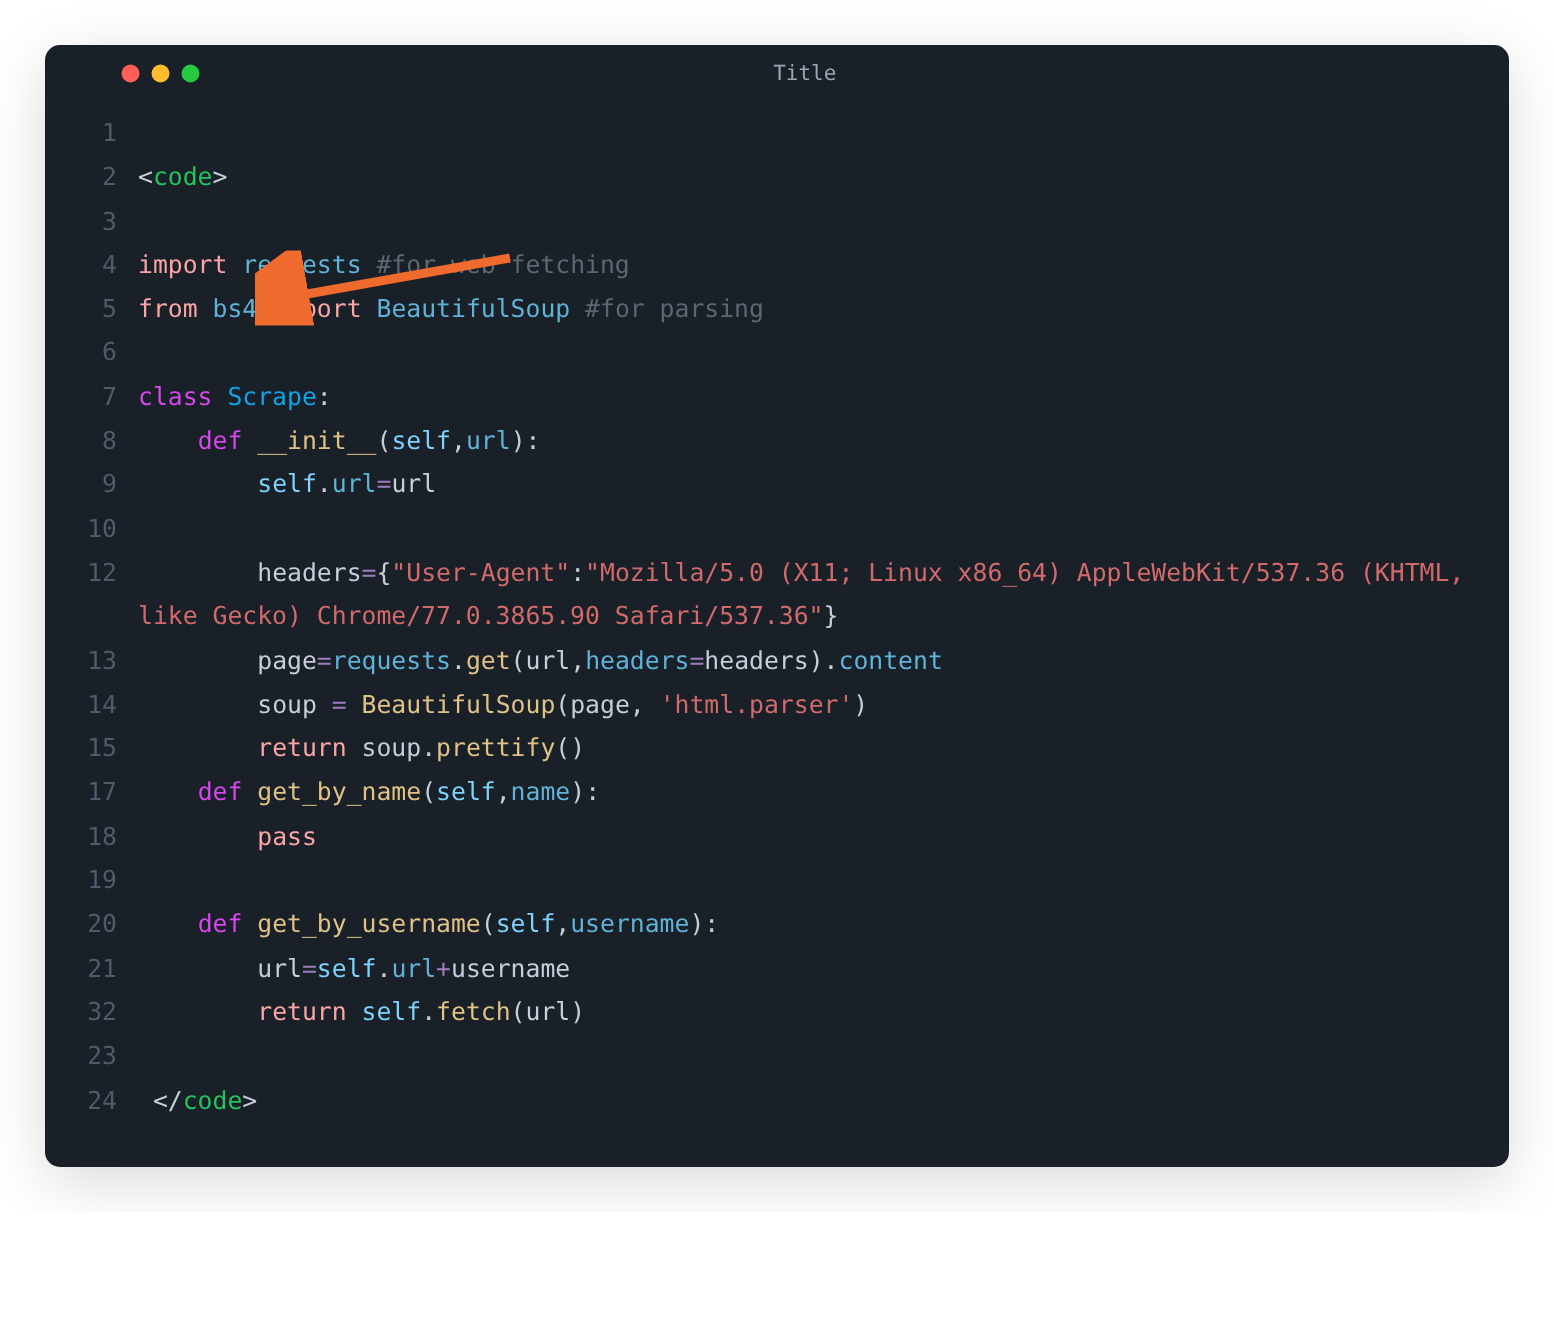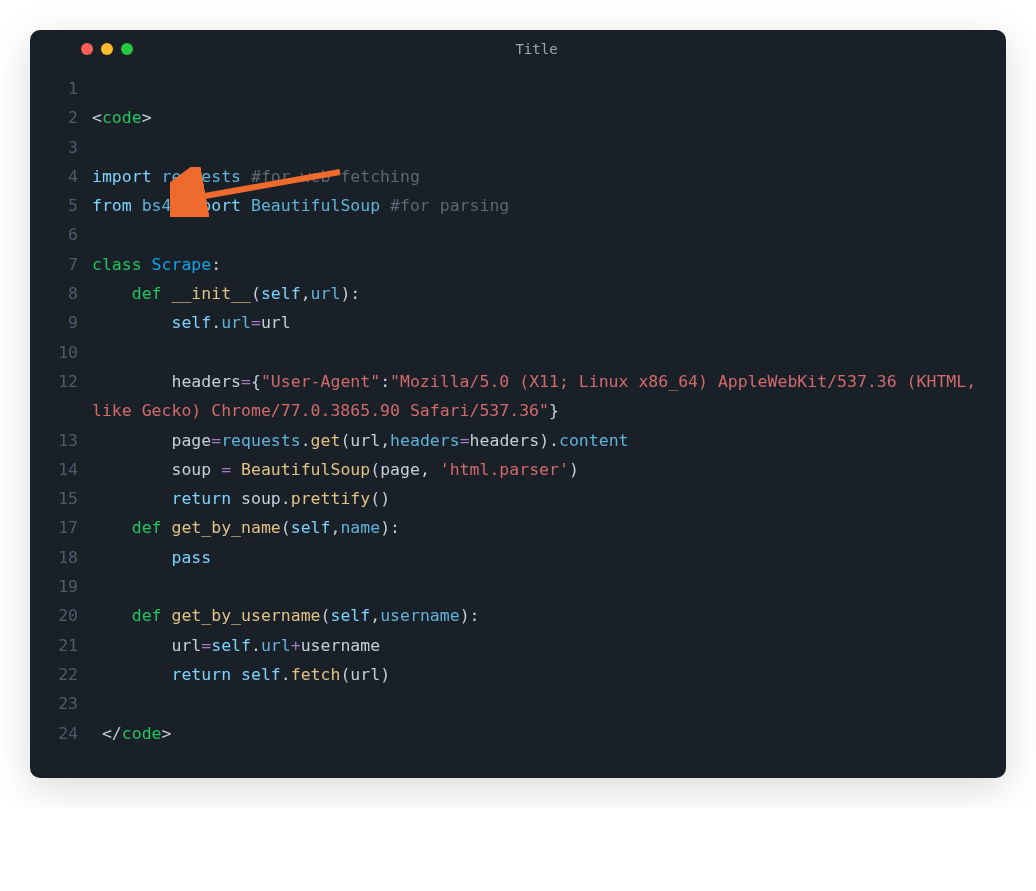--- a/index.html
+++ b/index.html
@@ -70,22 +70,22 @@
     }
     .code {
       flex: 1;
       white-space: pre-wrap;
       word-break: break-all;
       color: #c5ced9;
       padding-right: 15px;
     }
     .tok-tag { color: #c5ced9; }
     .tok-tagname { color: #22c55e; }
-    .tok-keyword { color: #7dd3fc; }
-    .tok-keyword2 { color: #22c55e; }
+    .tok-keyword { color: #fca5a5; }
+    .tok-keyword2 { color: #d946ef; }
     .tok-module { color: #5fb3d9; }
     .tok-class { color: #0ea5e9; }
     .tok-funcname { color: #e0c285; }
     .tok-param { color: #5fb3d9; }
     .tok-self { color: #7dd3fc; }
     .tok-attr { color: #5fb3d9; }
     .tok-var { color: #c5ced9; }
     .tok-string { color: #d16a6a; }
     .tok-comment { color: #5c6773; }
     .tok-punct { color: #c5ced9; }
@@ -179,21 +179,21 @@
       </div>
       <div class="line">
         <div class="lineno">20</div>
         <div class="code">    <span class="tok-keyword2">def</span> <span class="tok-funcname">get_by_username</span><span class="tok-punct">(</span><span class="tok-self">self</span><span class="tok-punct">,</span><span class="tok-param">username</span><span class="tok-punct">):</span></div>
       </div>
       <div class="line">
         <div class="lineno">21</div>
         <div class="code">        <span class="tok-var">url</span><span class="tok-op">=</span><span class="tok-self">self</span><span class="tok-punct">.</span><span class="tok-attr">url</span><span class="tok-op">+</span><span class="tok-var">username</span></div>
       </div>
       <div class="line">
-        <div class="lineno">22</div>
+        <div class="lineno">32</div>
         <div class="code">        <span class="tok-keyword">return</span> <span class="tok-self">self</span><span class="tok-punct">.</span><span class="tok-call">fetch</span><span class="tok-punct">(</span><span class="tok-var">url</span><span class="tok-punct">)</span></div>
       </div>
       <div class="line">
         <div class="lineno">23</div>
         <div class="code">&nbsp;</div>
       </div>
       <div class="line">
         <div class="lineno">24</div>
         <div class="code"> <span class="tok-tag">&lt;/</span><span class="tok-tagname">code</span><span class="tok-tag">&gt;</span></div>
       </div>

